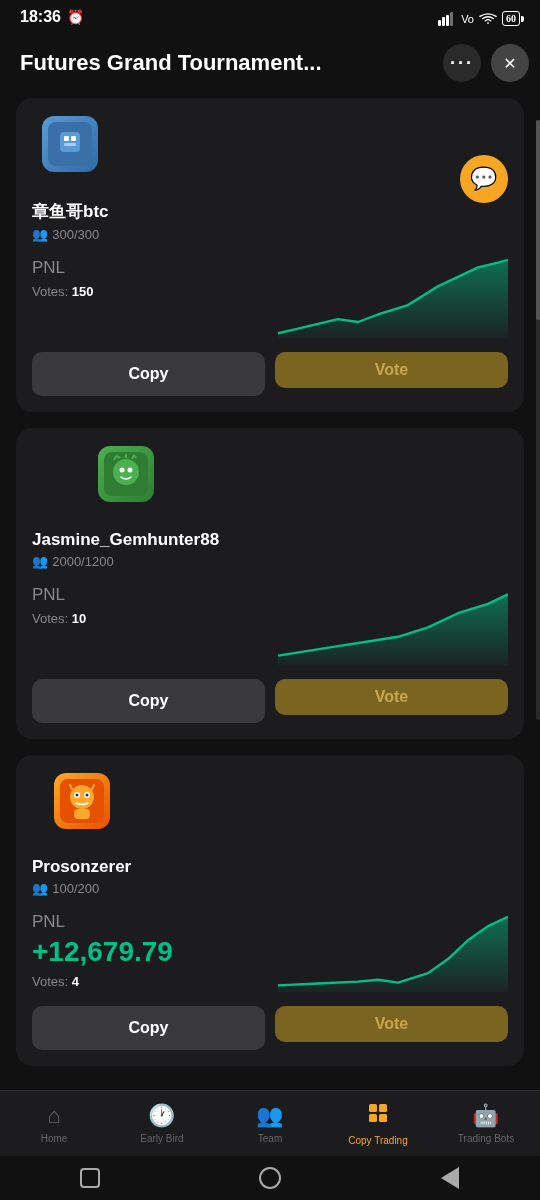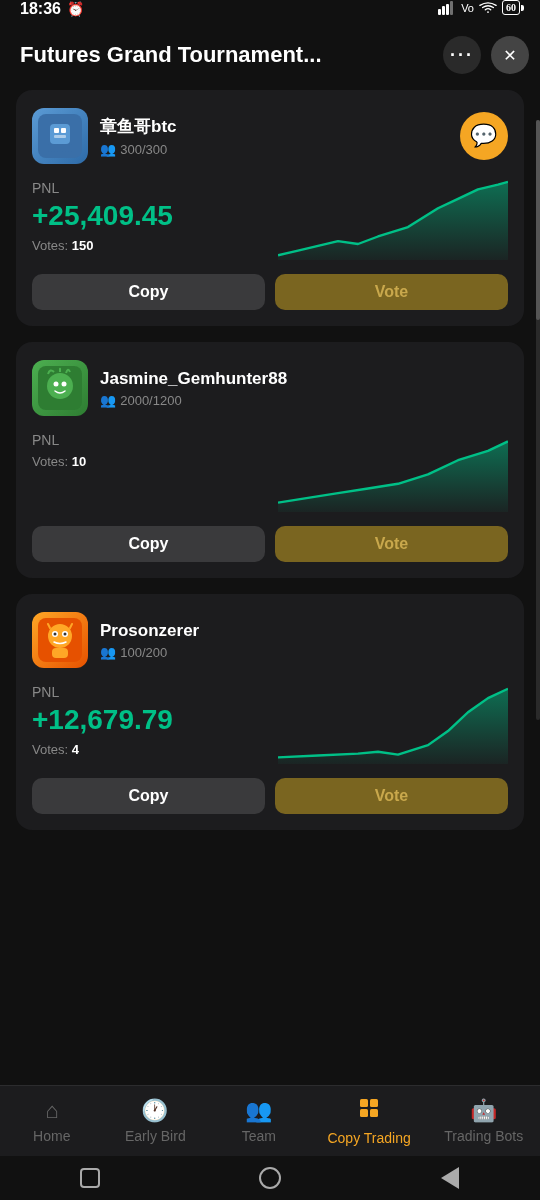--- a/index.html
+++ b/index.html
@@ -11,22 +11,22 @@
       font-family: -apple-system, BlinkMacSystemFont, 'Segoe UI', sans-serif;
       color: #ffffff;
       position: relative;
       overflow-x: hidden;
     }
 
     
     .status-bar {
       display: flex;
       justify-content: space-between;
-      align-items: flex-start;
-      padding: 0 20px 6px 20px;
+      align-items: flex-end;
+      padding: 8px 20px 6px 20px;
       background: #111111;
     }
     .status-time {
       font-size: 16px;
       font-weight: 600;
       color: #fff;
     }
     .status-icons {
       display: flex;
       align-items: center;
@@ -111,21 +111,22 @@
 
     .trader-header {
       display: flex;
       align-items: center;
       justify-content: space-between;
       margin-bottom: 16px;
     }
     .trader-info {
       display: flex;
       align-items: center;
-      gap: 12px;
+      gap: 28px;
+      flex-direction: column;
     }
     .trader-avatar {
       width: 56px;
       height: 56px;
       border-radius: 12px;
       overflow: hidden;
       flex-shrink: 0;
     }
     .avatar-1 {
       background: linear-gradient(135deg, #5B9BD5, #2E6BA8);
@@ -188,21 +189,21 @@
 
     
     .pnl-section {
       display: flex;
       justify-content: space-between;
       align-items: flex-start;
       margin-bottom: 8px;
     }
     .pnl-left {}
     .pnl-label {
-      font-size: 14px;
+      font-size: 17px;
       color: #888;
       margin-bottom: 4px;
     }
     .pnl-value {
       font-size: 28px;
       font-weight: 700;
       color: #00C087;
     }
     .votes-text {
       font-size: 13px;
@@ -226,21 +227,21 @@
     }
 
     
     .action-buttons {
       display: flex;
       gap: 10px;
       margin-top: 14px;
     }
     .btn-copy {
       flex: 1;
-      height: 36px;
+      height: 44px;
       background: #3a3a3c;
       border: none;
       border-radius: 10px;
       color: #fff;
       font-size: 16px;
       font-weight: 600;
       cursor: pointer;
     }
     .btn-vote {
       flex: 1;
@@ -262,21 +263,21 @@
       min-width: 70px;
     }
     .nav-icon {
       font-size: 22px;
       color: #666;
     }
     .nav-icon.active {
       color: #F5A623;
     }
     .nav-label {
-      font-size: 14px;
+      font-size: 10px;
       color: #666;
     }
     .nav-label.active {
       color: #F5A623;
     }
 
     
     .android-nav {
       position: fixed;
       bottom: 0;
@@ -422,21 +423,20 @@
         </div>
       </div>
       <button class="chat-btn">
         <span>💬</span>
       </button>
     </div>
 
     <div class="pnl-section">
       <div class="pnl-left">
         <div class="pnl-label">PNL</div>
-        <div class="pnl-value">+25,409.45</div>
         <div class="votes-text">Votes: <span style="color:#fff;font-weight:700;">150</span></div>
       </div>
       <div class="chart-container">
         <svg viewBox="0 0 230 85" preserveAspectRatio="none">
           <defs>
             <linearGradient id="g1" x1="0" y1="0" x2="0" y2="1">
               <stop offset="0%" stop-color="#00C087" stop-opacity="0.5"></stop>
               <stop offset="100%" stop-color="#00C087" stop-opacity="0.05"></stop>
             </linearGradient>
           </defs>

